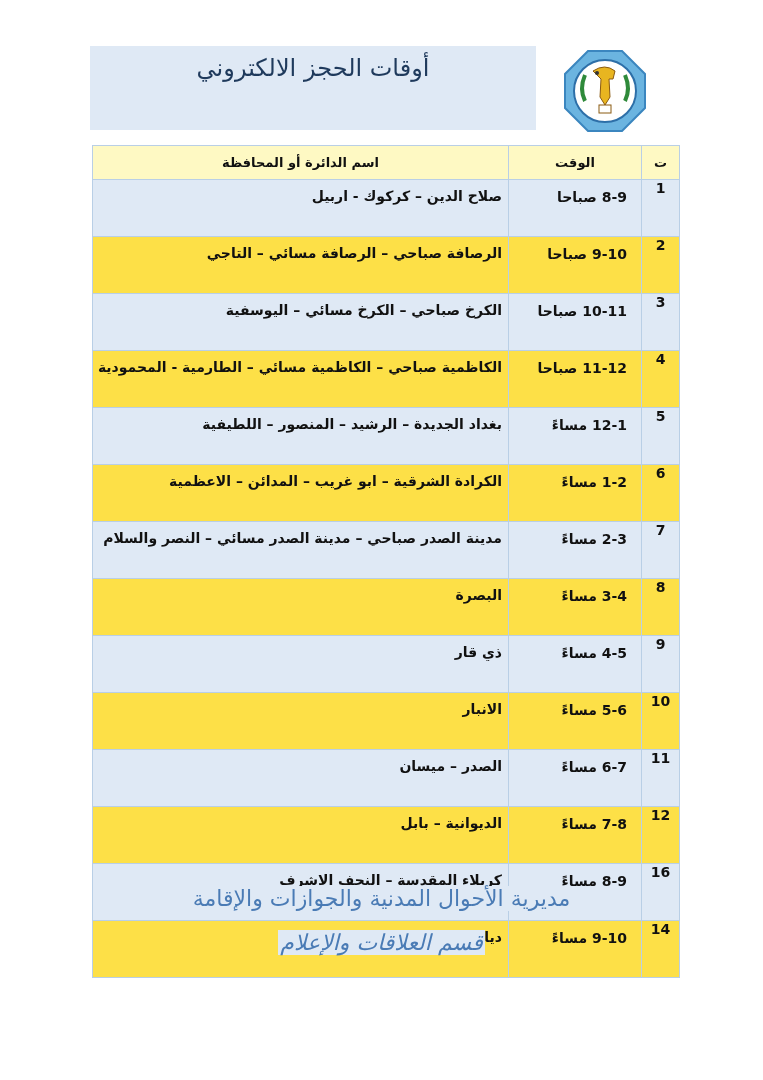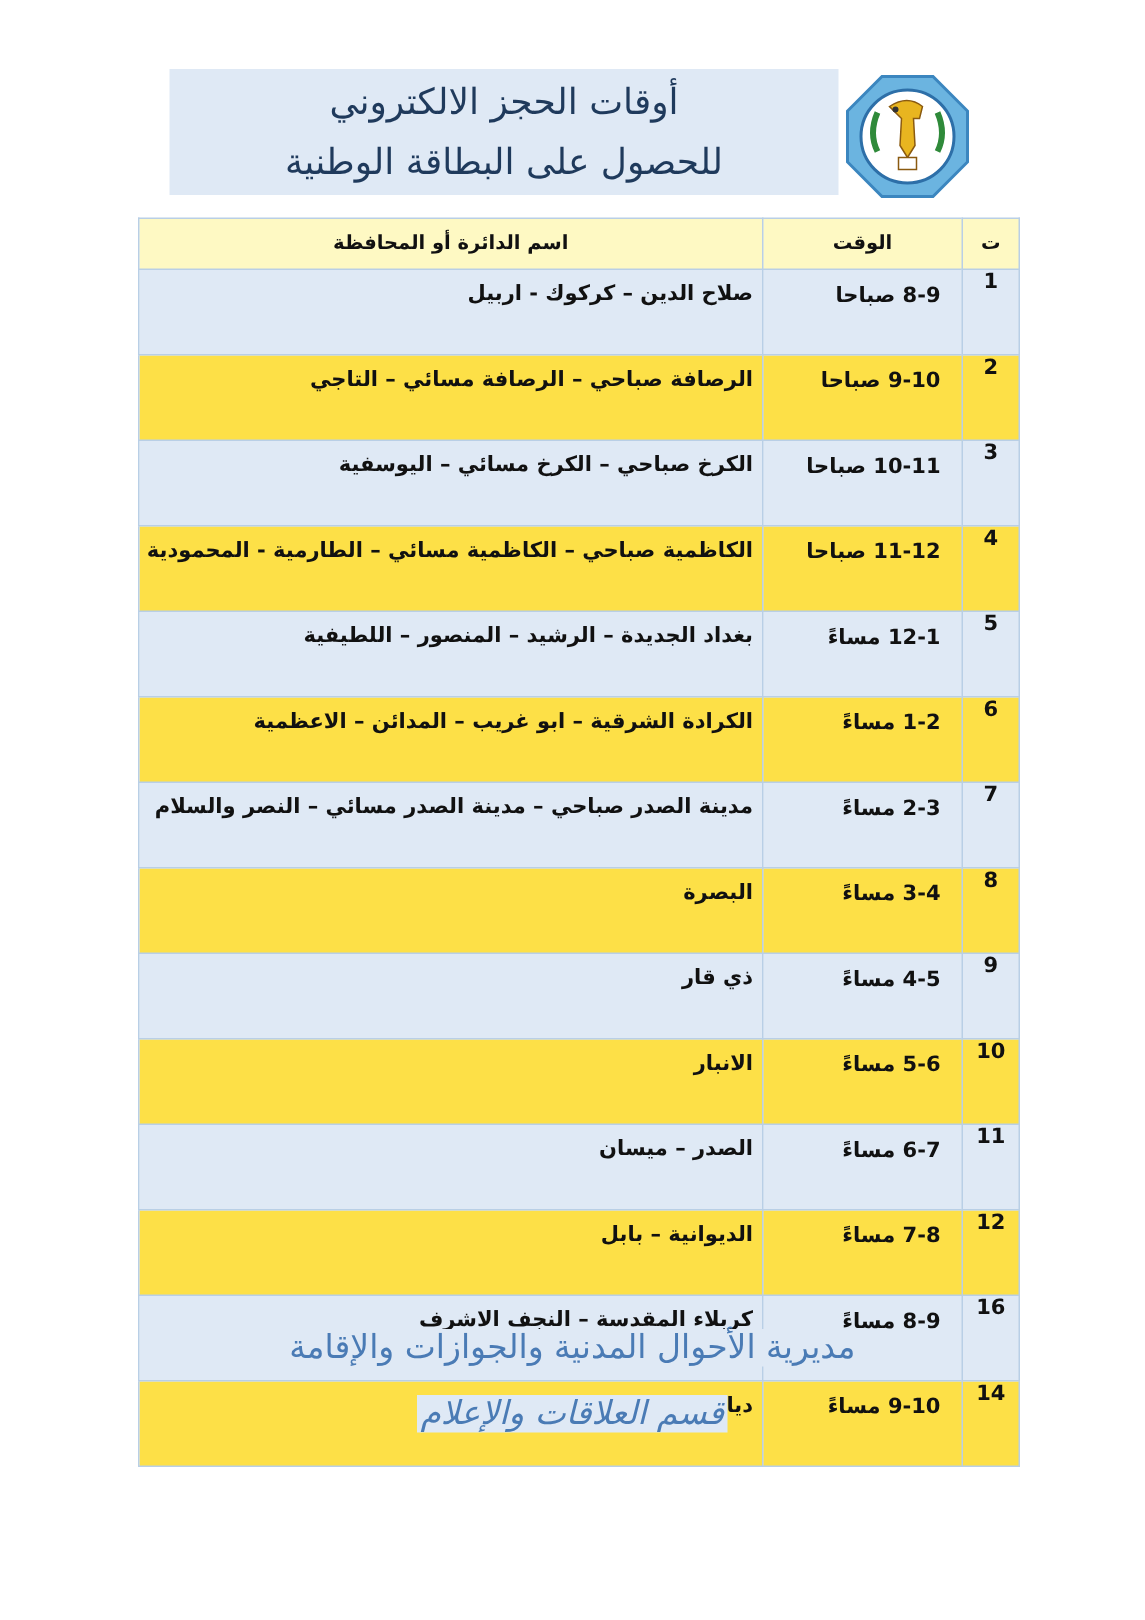--- a/index.html
+++ b/index.html
@@ -2,21 +2,21 @@
 <html><head>
 <meta charset="utf-8">
 <style>
   html, body { margin: 0; padding: 0; }
   body {
     width: 763px; height: 1080px; background: #ffffff; position: relative; overflow: hidden;
     font-family: "DejaVu Sans", sans-serif;
   }
   .title-box {
     position: absolute; left: 90px; top: 46px; width: 446px; height: 84px;
-    background: #dfe9f5; direction: rtl; text-align: center; margin-left: 23px;
+    background: #dfe9f5; direction: rtl; text-align: center;
   }
   .title-line {
     font-family: "DejaVu Sans", sans-serif; color: #1f3a5c; font-size: 24px; line-height: 40px;
     white-space: nowrap;
   }
   .title-line.l1 { margin-top: 2px; }
   .logo {
     position: absolute; left: 563px; top: 49px; width: 84px; height: 84px;
   }
   table.schedule {
@@ -47,21 +47,20 @@
     font-family: "DejaVu Sans", sans-serif;
   }
   .footer.f1 { top: 884px; }
   .footer.f2 { top: 928px; font-style: italic; }
 </style>
 </head>
 <body>
 
 <div class="title-box">
   <div class="title-line l1">أوقات الحجز الالكتروني</div>
-  <div class="title-line">للحصول على البطاقة الوطنية</div>
 </div>
 
 <div class="logo">
   <svg width="84" height="84" viewBox="0 0 84 84">
     <polygon points="25,2 59,2 82,25 82,59 59,82 25,82 2,59 2,25" fill="#6bb4e0" stroke="#3b86bf" stroke-width="2"></polygon>
     <circle cx="42" cy="42" r="31" fill="#ffffff" stroke="#2d6fa8" stroke-width="2"></circle>
     <path d="M22 52 Q16 40 22 26" stroke="#2f8a3a" stroke-width="4" fill="none"></path>
     <path d="M62 52 Q68 40 62 26" stroke="#2f8a3a" stroke-width="4" fill="none"></path>
     <path d="M30 22 Q42 14 52 22 L50 30 L46 30 L47 48 L42 56 L37 48 L38 30 Z" fill="#e8b520" stroke="#8a5a10" stroke-width="1"></path>
     <circle cx="34" cy="24" r="2" fill="#333"></circle>

